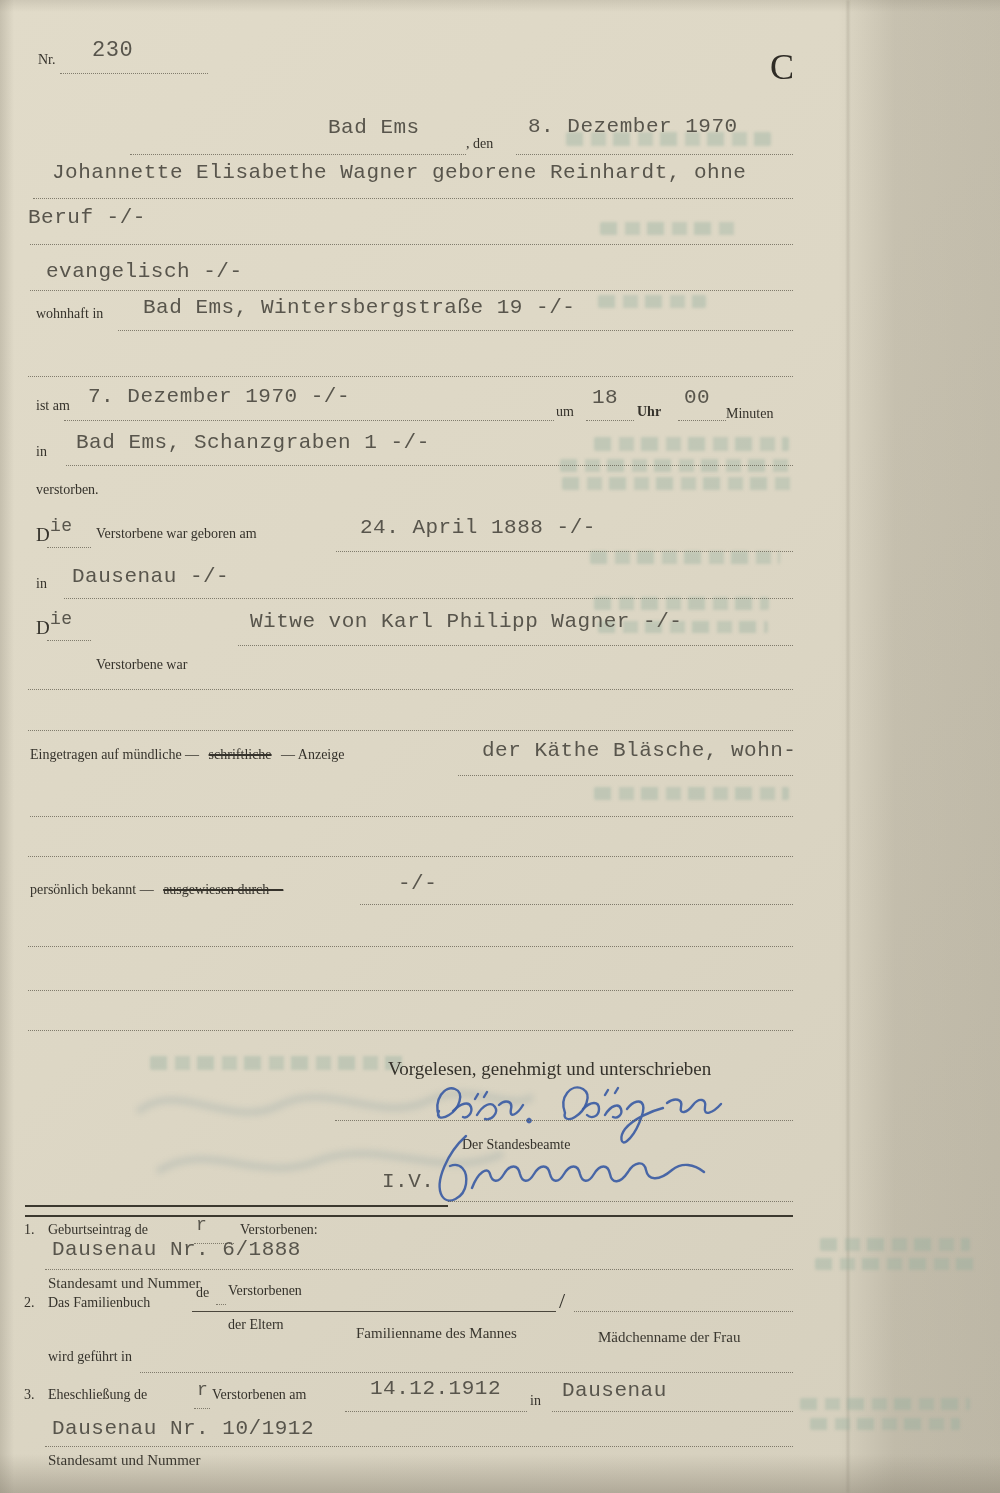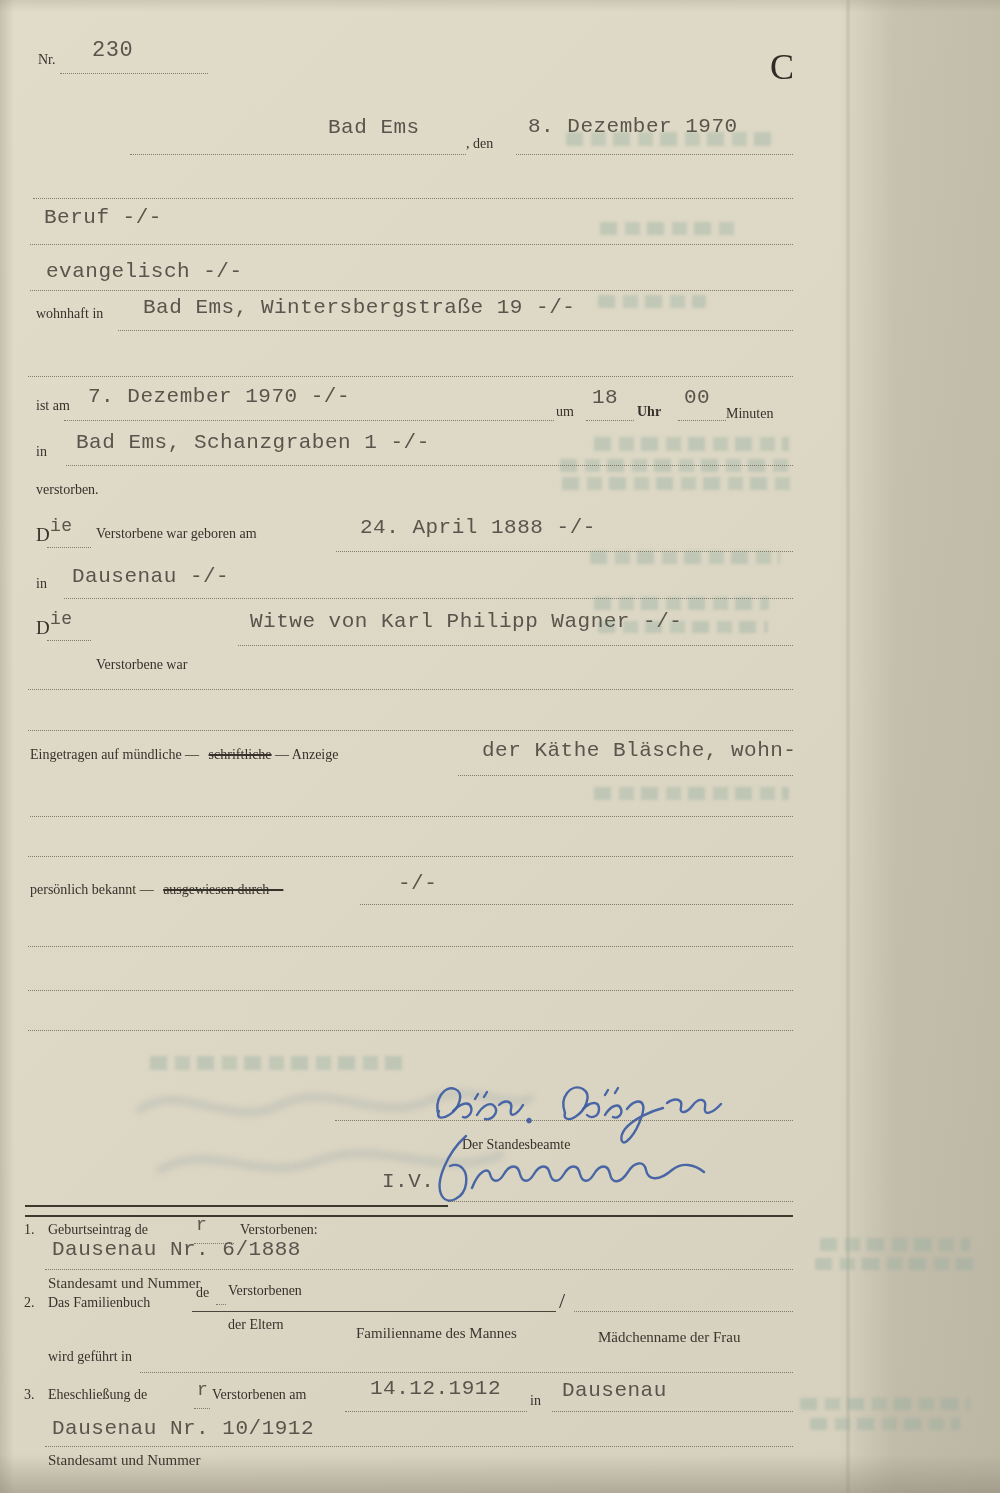--- a/index.html
+++ b/index.html
@@ -72,22 +72,23 @@
   <div class="mono" style="left:92px;top:38px;font-size:22px;">230</div>
   <div class="dot" style="left:60px;top:73px;width:148px;"></div>
   <div class="serif big-c" style="left:770px;top:46px;">C</div>
 
   <div class="mono" style="left:328px;top:116px;">Bad Ems</div>
   <div class="serif" style="left:466px;top:136px;">, den</div>
   <div class="mono" style="left:528px;top:115px;">8. Dezember 1970</div>
   <div class="dot" style="left:130px;top:154px;width:336px;"></div>
   <div class="dot" style="left:516px;top:154px;width:277px;"></div>
 
+  <div class="mono" style="left:52px;top:161px;">Johannette Elisabethe Wagner geborene Reinhardt, ohne</div>
   <div class="dot" style="left:33px;top:198px;width:760px;"></div>
-  <div class="mono" style="left:44px;top:206px;">Beruf -/-</div>
+  <div class="mono" style="left:28px;top:206px;">Beruf -/-</div>
   <div class="dot" style="left:30px;top:244px;width:763px;"></div>
   <div class="mono" style="left:46px;top:260px;text-align:center;">evangelisch -/-</div>
   <div class="dot" style="left:30px;top:290px;width:763px;"></div>
   <div class="serif" style="left:36px;top:306px;">wohnhaft in</div>
   <div class="mono" style="left:143px;top:296px;">Bad Ems, Wintersbergstraße 19 -/-</div>
   <div class="dot" style="left:118px;top:330px;width:675px;"></div>
   <div class="dot" style="left:28px;top:376px;width:765px;"></div>
 
   <div class="serif" style="left:36px;top:398px;">ist am</div>
   <div class="mono" style="left:88px;top:385px;">7. Dezember 1970 -/-</div>
@@ -119,37 +120,38 @@
   <div class="dot" style="left:47px;top:640px;width:44px;"></div>
   <div class="serif" style="left:96px;top:619px;margin-top:38px;">Verstorbene war</div>
   <div class="mono" style="left:250px;top:610px;">Witwe von Karl Philipp Wagner -/-</div>
   <div class="dot" style="left:238px;top:645px;width:555px;"></div>
   <div class="dot" style="left:28px;top:689px;width:765px;"></div>
   <div class="dot" style="left:28px;top:730px;width:765px;"></div>
 
   <div class="serif" style="left:30px;top:747px;">
     <span>Eingetragen auf mündliche —</span>
     <span class="struck" style="margin-left:6px;">schriftliche</span>
-    <span style="">— Anzeige</span>
+    <span style="margin-left:6px;">— Anzeige</span>
   </div>
   <div class="mono" style="left:482px;top:739px;">der Käthe Bläsche, wohn-</div>
   <div class="dot" style="left:458px;top:775px;width:335px;"></div>
   <div class="dot" style="left:30px;top:816px;width:763px;"></div>
   <div class="dot" style="left:28px;top:856px;width:765px;"></div>
 
   <div class="serif" style="left:30px;top:882px;">
     <span>persönlich bekannt —</span>
     <span class="struck" style="margin-left:6px;">ausgewiesen durch—</span>
   </div>
   <div class="mono" style="left:398px;top:872px;">-/-</div>
   <div class="dot" style="left:360px;top:904px;width:433px;"></div>
   <div class="dot" style="left:28px;top:946px;width:765px;"></div>
   <div class="dot" style="left:28px;top:990px;width:765px;"></div>
   <div class="dot" style="left:28px;top:1030px;width:765px;"></div>
 
+  <div class="serif serif-lg" style="left:388px;top:1058px;">Vorgelesen, genehmigt und unterschrieben</div>
 
   <svg class="sig" style="left:425px;top:1075px;" width="330" height="75" viewBox="0 0 330 75">
     <path d="M14,42 C8,24 20,10 30,14 C40,18 34,34 24,40 C18,44 10,44 14,36"></path>
     <path d="M28,36 C36,28 44,26 46,32 C48,38 42,44 38,42"></path>
     <path d="M50,24 l3,-5 M59,22 l3,-5"></path>
     <path d="M52,40 C58,30 66,26 70,32 C74,38 66,46 60,44"></path>
     <path d="M74,30 C80,24 88,26 86,34 C84,44 92,40 98,30"></path>
     <path d="M104,44 a1.6,1.6 0 1 0 .1,0"></path>
     <path d="M140,38 C134,22 146,8 158,14 C168,20 160,36 150,42 C144,46 138,44 140,38"></path>
     <path d="M158,34 C166,26 174,26 174,34 C174,42 166,44 162,40"></path>

